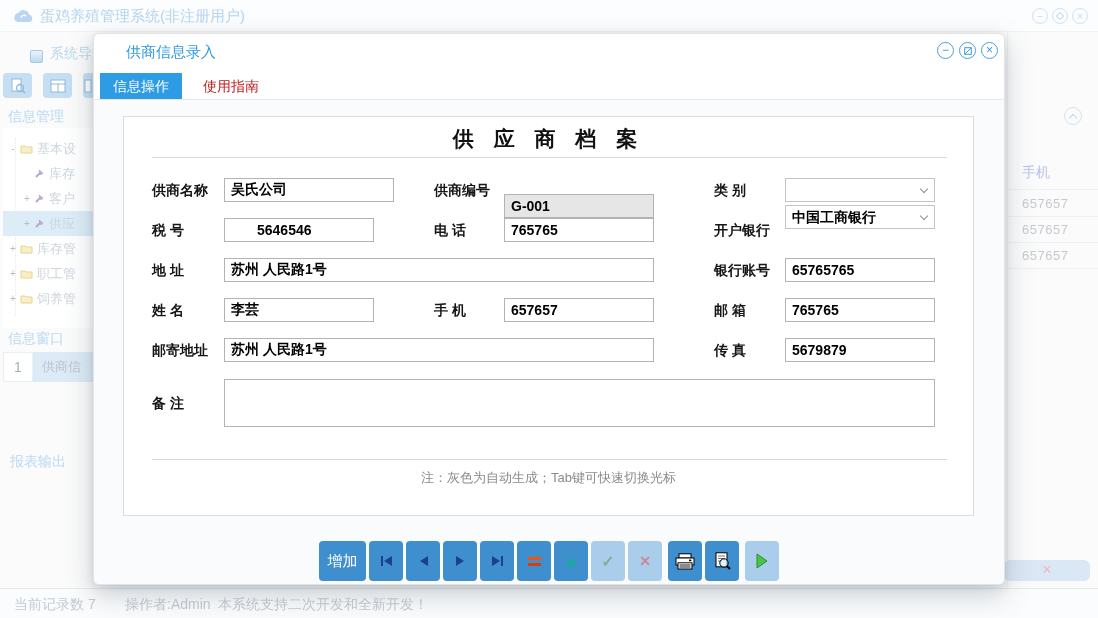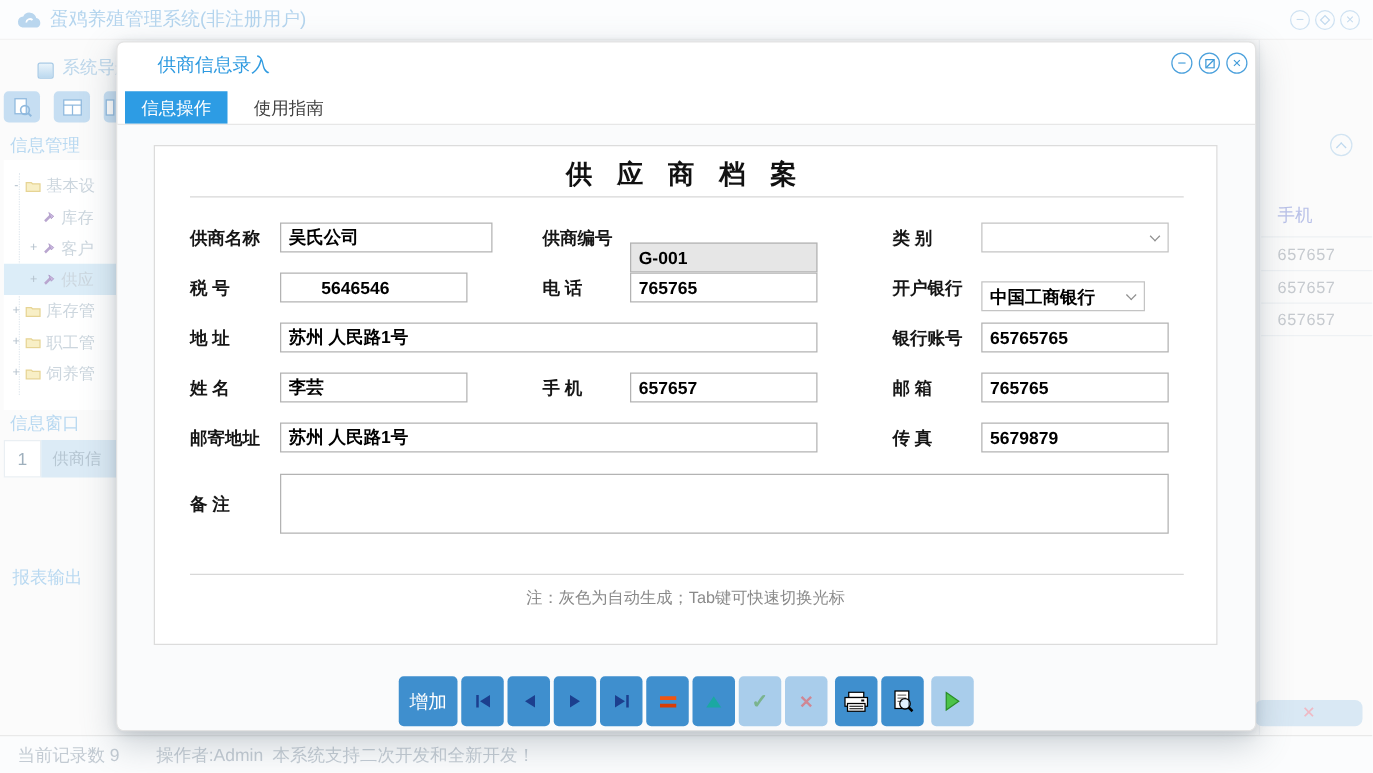--- a/index.html
+++ b/index.html
@@ -47,21 +47,21 @@
 
   
   .dlg { left:93px; top:33px; width:912px; height:552px; background:#fff; border:1px solid #e3e3e3; border-radius:6px; box-shadow:0 10px 28px rgba(90,105,120,.30), 0 2px 8px rgba(90,105,120,.18); }
   .dlg-title { left:32px; top:9px; font-size:15px; color:#2e9ae0; }
   .dlg-controls { left:843px; top:8px; display:flex; gap:5px; }
   .dlg-circle { width:17px; height:17px; border:1px solid #4aa0dc; border-radius:50%; color:#3f9ad8; font-size:12px; display:flex; align-items:center; justify-content:center; line-height:15px; }
   .tabline { left:0; top:65px; width:100%; height:1px; background:#e7e7e7; }
   .dlg-body { left:0; top:66px; width:910px; height:484px; background:#fafbfc; border-radius:0 0 6px 6px; }
   .tab { position:absolute; height:26px; line-height:26px; font-size:14px; padding:0 13px; }
   .tab-active { left:6px; top:39px; background:#2d9ce4; color:#fff; }
-  .tab-idle { left:96px; top:39px; color:#404040; }
+  .tab-idle { left:96px; top:39px; color:#b91c1c; }
 
   .formbox { left:29px; top:82px; width:851px; height:400px; background:#fff; border:1px solid #dcdcdc; }
   .form-title { left:0; top:8px; width:100%; text-align:center; font-size:21px; font-weight:bold; letter-spacing:7px; color:#111; }
   .hr { left:28px; width:795px; height:1px; background:#d8d8d8; }
   .f-label { position:absolute; height:24px; line-height:24px; font-size:14px; font-weight:bold; color:#161616; white-space:nowrap; }
   .f-input { position:absolute; height:24px; border:1px solid #b3b3b3; background:#fff; font-family:"Liberation Sans","DejaVu Sans",sans-serif; font-size:14px; font-weight:bold; color:#000; padding:0 6px; outline:none; }
   .f-auto { background:#e6e6e6; }
   .f-select { position:absolute; height:24px; border:1px solid #c4c4c4; background:#fff; font-size:14px; font-weight:bold; color:#000; line-height:22px; padding:0 20px 0 6px; }
   .sel-chev { position:absolute; right:7px; top:7px; width:6px; height:6px; border-right:1px solid #8f8f8f; border-bottom:1px solid #8f8f8f; transform:rotate(45deg); }
   .f-textarea { position:absolute; border:1px solid #b3b3b3; background:#fff; resize:none; font-family:"Liberation Sans","DejaVu Sans",sans-serif; font-size:14px; padding:4px 6px; outline:none; }
@@ -193,21 +193,21 @@
 <div class="abs cell-val" style="top:196px">657657</div>
 <div class="abs row-line" style="top:216px"></div>
 <div class="abs cell-val" style="top:222px">657657</div>
 <div class="abs row-line" style="top:242px"></div>
 <div class="abs cell-val" style="top:248px">657657</div>
 <div class="abs row-line" style="top:268px"></div>
 
 <div class="abs close-bar">✕</div>
 
 <div class="abs statusbar">
-  <div class="status-item" style="left:14px">当前记录数 9</div>
+  <div class="status-item" style="left:14px">当前记录数 7</div>
   <div class="status-item" style="left:125px">操作者:Admin</div>
   <div class="status-item" style="left:218px">本系统支持二次开发和全新开发！</div>
 </div>
 
 <div class="abs dlg">
   <div class="abs dlg-title">供商信息录入</div>
   <div class="abs dlg-controls">
     <div class="dlg-circle">−</div>
     <div class="dlg-circle">
       <svg width="8" height="8" viewBox="0 0 8 8">
@@ -235,21 +235,21 @@
     <div class="f-select" style="left:661px;top:61px;width:150px">
       <span></span>
       <span class="sel-chev"></span>
     </div>
 
     <div class="f-label" style="left:28px;top:101px">税 号</div>
     <input class="f-input" style="left: 100px; top: 101px; width: 150px; padding-left: 32px;" value="5646546">
     <div class="f-label" style="left:310px;top:101px">电 话</div>
     <input class="f-input" style="left: 380px; top: 101px; width: 150px;" value="765765">
     <div class="f-label" style="left:590px;top:101px">开户银行</div>
-    <div class="f-select" style="left:661px;top:108px;width:131px">
+    <div class="f-select" style="left:661px;top:88px;width:150px">
       <span>中国工商银行</span>
       <span class="sel-chev"></span>
     </div>
 
     <div class="f-label" style="left:28px;top:141px">地 址</div>
     <input class="f-input" style="left: 100px; top: 141px; width: 430px;" value="苏州 人民路1号">
     <div class="f-label" style="left:590px;top:141px">银行账号</div>
     <input class="f-input" style="left: 661px; top: 141px; width: 150px;" value="65765765">
 
     <div class="f-label" style="left:28px;top:181px">姓 名</div>

